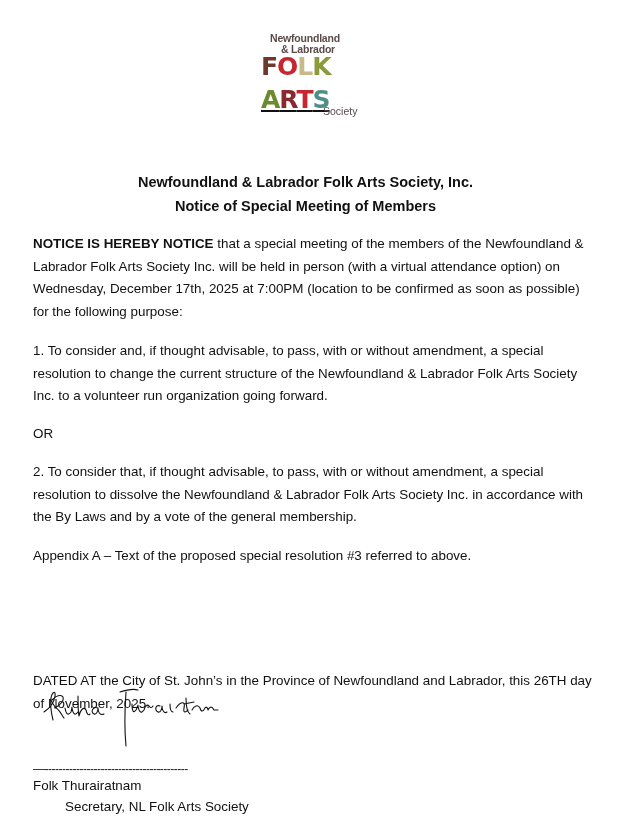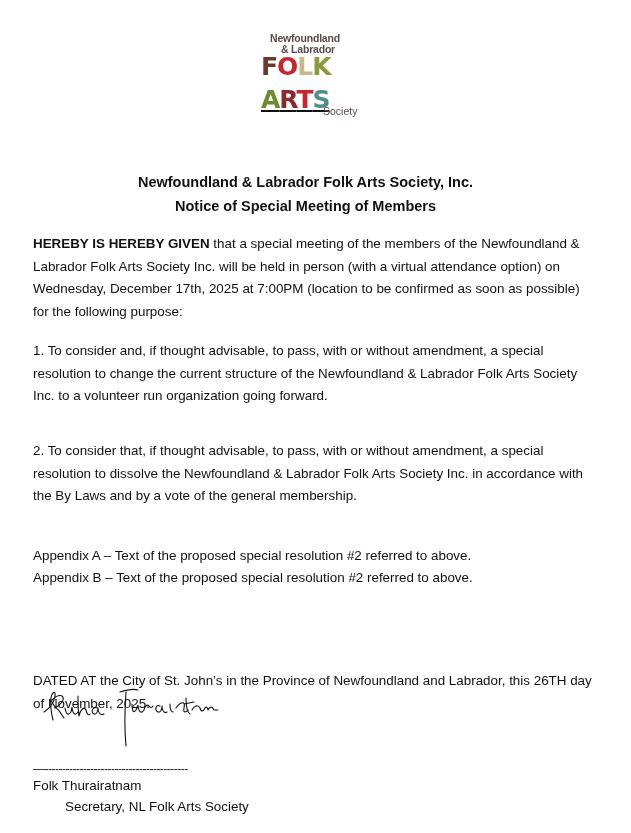--- a/index.html
+++ b/index.html
@@ -83,21 +83,21 @@
       left: 33px;
       width: 560px;
       font-size: 13.4px;
       line-height: 22.5px;
       margin: 0;
     }
     .para b { font-weight: bold; }
     .p-notice { top: 233px; }
     .p-item1 { top: 340px; }
     .p-or { top: 423px; }
-    .p-item2 { top: 440px; }
+    .p-item2 { top: 461px; }
     .p-appA { top: 545px; }
     .p-appB { top: 567px; }
     .p-dated { top: 622px; margin-top: 48px; }
 
     .signature {
       position: absolute;
       left: 40px;
       top: 686px;
       width: 180px;
       height: 62px;
@@ -127,29 +127,29 @@
     </div>
     <div class="arts">
       <span class="c-a">A</span><span class="c-r">R</span><span class="c-t">T</span><span class="c-s">S</span>
     </div>
     <span class="society">Society</span>
   </div>
 
   <div class="heading h2">Notice of Special Meeting of Members</div>
   <div class="heading h1">Newfoundland &amp; Labrador Folk Arts Society, Inc.</div>
 
-  <p class="para p-notice"><b>HEREBY IS HEREBY GIVEN</b><span> that a special meeting of the members of the Newfoundland &amp; Labrador Folk Arts Society Inc. will be held in person (with a virtual attendance option) on Wednesday, December 17th, 2025 at 7:00PM (location to be confirmed as soon as possible) for the following purpose:</span></p>
+  <p class="para p-notice"><b>NOTICE IS HEREBY NOTICE</b><span> that a special meeting of the members of the Newfoundland &amp; Labrador Folk Arts Society Inc. will be held in person (with a virtual attendance option) on Wednesday, December 17th, 2025 at 7:00PM (location to be confirmed as soon as possible) for the following purpose:</span></p>
 
   <p class="para p-item1">1. To consider and, if thought advisable, to pass, with or without amendment, a special resolution to change the current structure of the Newfoundland &amp; Labrador Folk Arts Society Inc. to a volunteer run organization going forward.</p>
 
+  <p class="para p-or">OR</p>
 
   <p class="para p-item2">2. To consider that, if thought advisable, to pass, with or without amendment, a special resolution to dissolve the Newfoundland &amp; Labrador Folk Arts Society Inc. in accordance with the By Laws and by a vote of the general membership.</p>
 
-  <p class="para p-appA">Appendix A – Text of the proposed special resolution #2 referred to above.</p>
-  <p class="para p-appB">Appendix B – Text of the proposed special resolution #2 referred to above.</p>
+  <p class="para p-appA">Appendix A – Text of the proposed special resolution #3 referred to above.</p>
 
   <p class="para p-dated">DATED AT the City of St. John’s in the Province of Newfoundland and Labrador, this 26TH day of November, 2025.</p>
 
   <svg class="signature" viewBox="0 0 180 62" fill="none" stroke="#111" stroke-width="1.1" stroke-linecap="round" stroke-linejoin="round">
     <path d="M4 26 C10 22, 14 18, 15 10 C16 4, 12 6, 11 12 C10 20, 12 30, 13 34 M12 14 C20 6, 26 10, 22 16 C18 22, 12 22, 16 22 C20 24, 22 30, 24 32"></path>
     <path d="M25 22 C26 28, 28 30, 31 26 C32 22, 32 20, 32 22 C33 28, 35 30, 38 26"></path>
     <path d="M38 10 C38 18, 38 26, 39 30 C40 24, 44 20, 46 24 C47 28, 48 30, 50 28"></path>
     <path d="M58 22 C53 20, 50 26, 54 28 C57 29, 58 24, 58 22 C58 26, 60 30, 64 28"></path>
     <path d="M80 6 C86 4, 92 2, 98 4 M86 6 C85 20, 84 40, 86 60"></path>
     <path d="M92 18 C92 24, 93 28, 96 24 C98 20, 98 18, 98 20 C99 26, 101 28, 104 24 C105 20, 107 18, 109 20 C110 22, 112 22, 113 20"></path>

